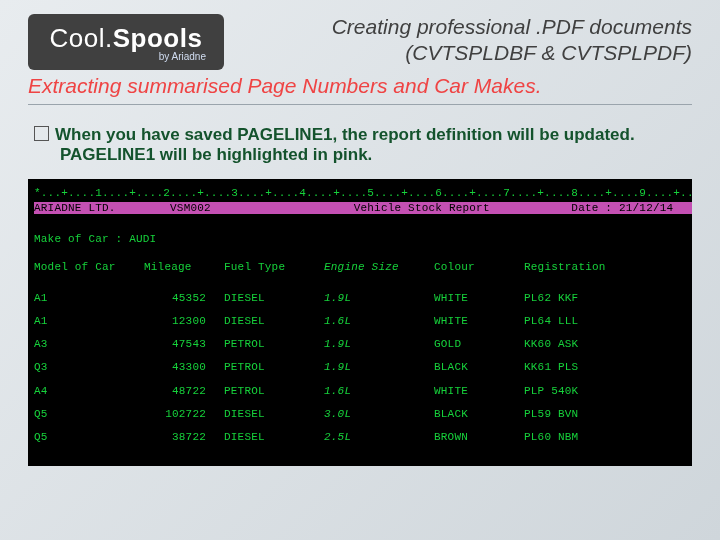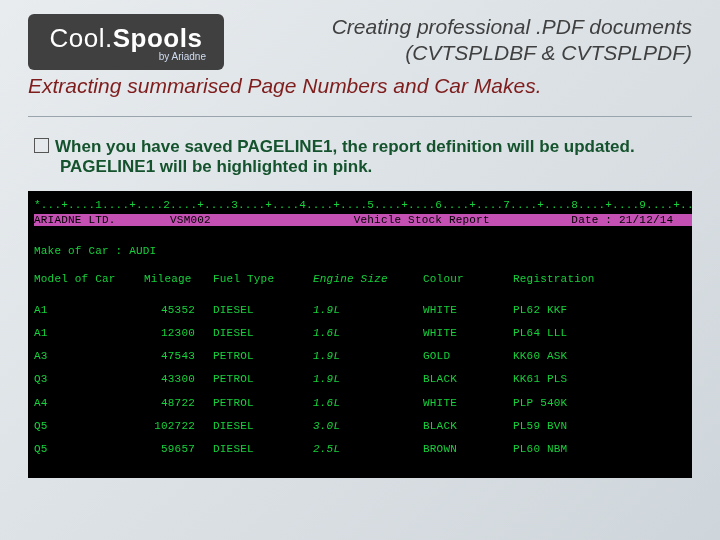--- a/index.html
+++ b/index.html
@@ -53,25 +53,25 @@
   .title-block {
     flex: 1;
     text-align: right;
     color: #404040;
     font-style: italic;
     font-size: 21px;
     line-height: 1.25;
   }
   .subtitle {
     margin-top: 4px;
-    color: #7f1d1d;
+    color: #ef4444;
     font-style: italic;
     font-size: 21px;
     border-bottom: 1px solid #9aa4ac;
-    padding-bottom: 18px;
+    padding-bottom: 6px;
   }
   .bullet-block {
     margin-top: 20px;
     font-size: 17px;
     color: #14532d;
     font-weight: 700;
     padding-left: 6px;
   }
   .bullet-block .cb {
     display: inline-block;
@@ -111,21 +111,21 @@
     display: flex;
     margin-top: 10px;
   }
   .trow.spaced {
     margin-top: 18px;
   }
   .trow.hdr {
     margin-top: 14px;
   }
   .trow .c0 { width: 110px; }
-  .trow .c1 { width: 69px; text-align: right; padding-right: 18px; box-sizing: border-box;}
+  .trow .c1 { width: 80px; text-align: right; padding-right: 18px; box-sizing: border-box;}
   .trow .c2 { width: 100px; }
   .trow .c3 { width: 110px; font-style: italic; }
   .trow .c4 { width: 90px; }
   .trow .c5 { width: 110px; }
   .trow.hdr .c1 { text-align: left; padding-right: 0;}
 </style>
 </head>
 <body>
 
 <div class="slide">
@@ -211,21 +211,21 @@
         <div class="trow">
           <span class="c0">Q5</span>
           <span class="c1">102722</span>
           <span class="c2">DIESEL</span>
           <span class="c3">3.0L</span>
           <span class="c4">BLACK</span>
           <span class="c5">PL59 BVN</span>
         </div>
         <div class="trow">
           <span class="c0">Q5</span>
-          <span class="c1">59657</span>
+          <span class="c1">38722</span>
           <span class="c2">DIESEL</span>
           <span class="c3">2.5L</span>
           <span class="c4">BROWN</span>
           <span class="c5">PL60 NBM</span>
         </div>
       </div>
 
   </div>
 </div>
 

